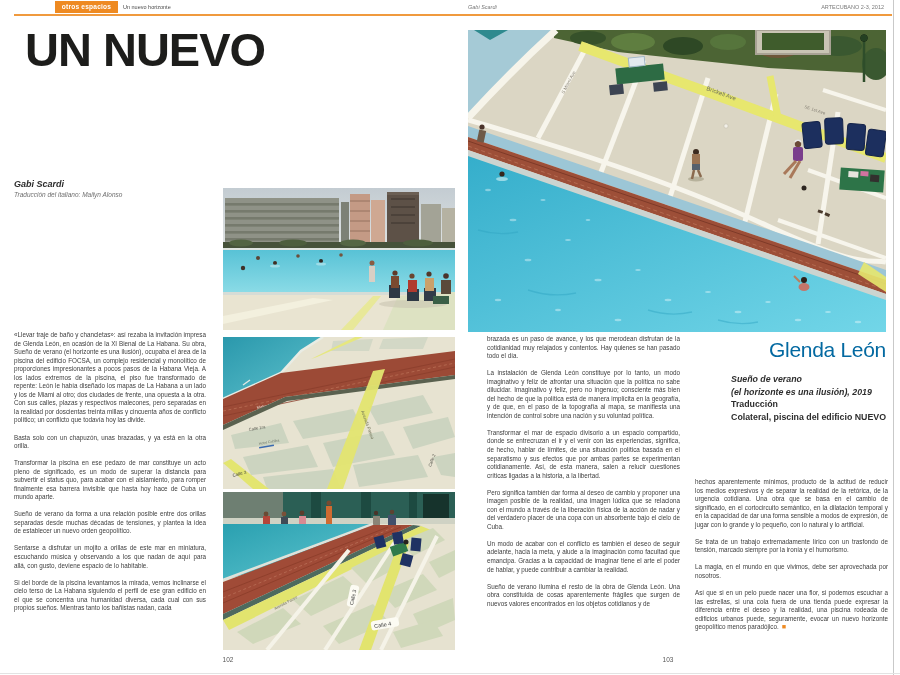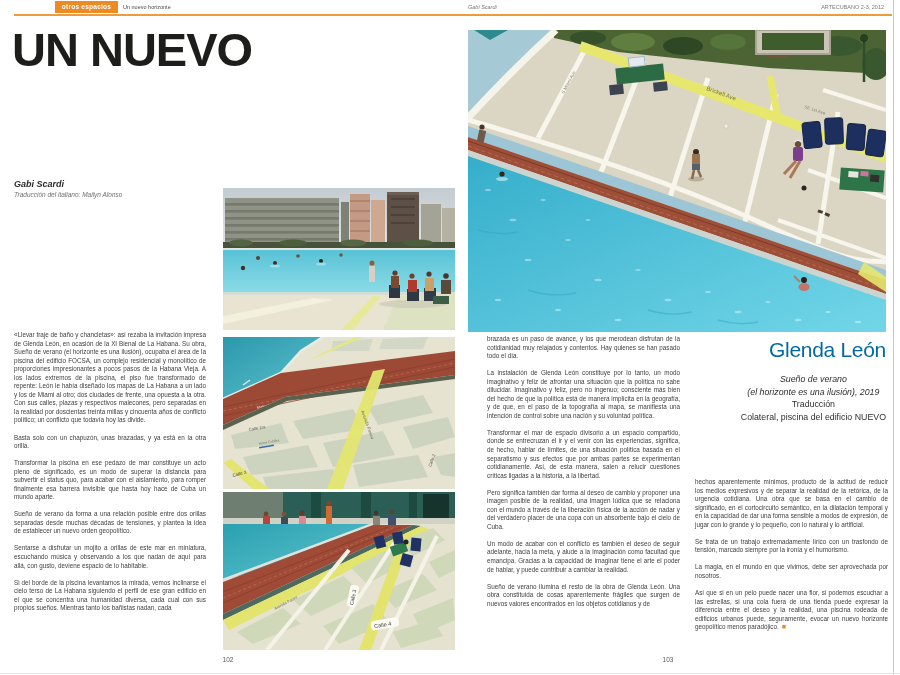--- a/index.html
+++ b/index.html
@@ -8,21 +8,21 @@
 
   
   .tag-box{position:absolute;left:55px;top:1px;width:63px;height:12px;background:#ee8a22;
            color:#fff;font-size:6.6px;font-weight:bold;text-align:center;line-height:12px;letter-spacing:.2px;}
   .running-title{position:absolute;left:123px;top:4px;font-size:5.5px;color:#4a4a4a;}
   .running-author{position:absolute;left:468px;top:4px;font-size:5.5px;font-style:italic;color:#7a7a7a;}
   .running-issue{position:absolute;right:16px;top:4px;font-size:5.5px;color:#7a7a7a;}
   .header-rule{position:absolute;left:14px;top:14px;width:878px;height:2px;background:#f09a3e;}
 
   
-  .big-title{position:absolute;left:12px;top:22px;margin:0;font-size:47px;line-height:56px;
+  .big-title{position:absolute;left:25px;top:22px;margin:0;font-size:47px;line-height:56px;
              font-weight:bold;letter-spacing:-1px;color:#1d1d1b;}
   .byline{position:absolute;left:14px;top:179px;font-size:9px;font-weight:bold;font-style:italic;color:#2b2b2b;}
   .translation{position:absolute;left:14px;top:191px;font-size:6.5px;font-style:italic;color:#6f6f6f;}
 
   
   .col{position:absolute;font-size:6.3px;line-height:8.55px;color:#3d3d3d;text-align:justify;}
   .col p{margin:0 0 8.5px 0;}
   .col1{left:14px;top:331px;width:192px;}
   .col2{left:487px;top:335px;width:193px;}
   .col3{left:695px;top:478px;width:193px;}
@@ -31,22 +31,22 @@
   
   figure{position:absolute;margin:0;padding:0;}
   figure svg{display:block;width:100%;height:100%;}
   .photo1{left:223px;top:188px;width:232px;height:142px;}
   .photo2{left:223px;top:337px;width:232px;height:152px;}
   .photo3{left:223px;top:492px;width:232px;height:158px;}
   .photoL{left:468px;top:30px;width:418px;height:302px;}
 
   
   .artist-name{position:absolute;right:14px;top:338px;font-size:21px;letter-spacing:-.3px;color:#0369a1;text-align:right;}
-  .work-caption{position:absolute;right:14px;top:373px;text-align:center;font-size:8.8px;line-height:12.5px;
-                font-weight:normal;color:#2e2e2e;}
+  .work-caption{position:absolute;right:14px;top:373px;text-align:left;font-size:8.8px;line-height:12.5px;
+                font-weight:bold;color:#2e2e2e;}
   .work-caption .it{font-style:italic;}
 
   .pagenum{position:absolute;top:656px;font-size:6.5px;color:#555;width:24px;text-align:center;}
   .pn-left{left:216px;}
   .pn-right{left:656px;}
 
   .edge-right{position:absolute;left:893px;top:0;width:1px;height:675px;background:#c9c9c9;}
   .edge-bottom{position:absolute;left:0;top:673px;width:900px;height:1px;background:#e3e3e3;}
 </style>
 </head>

